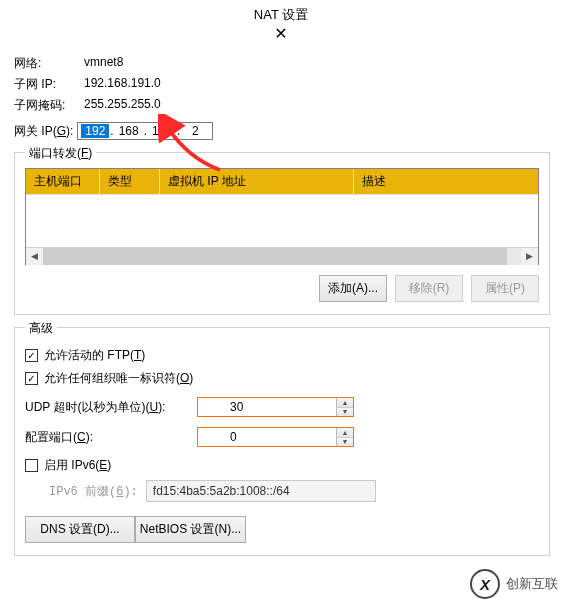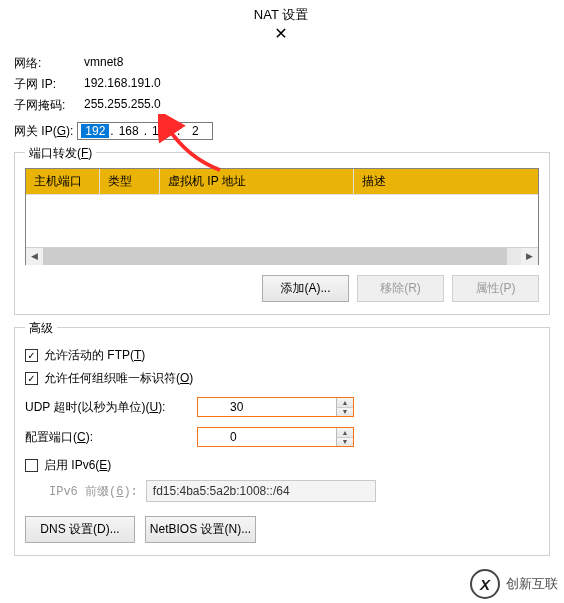--- a/index.html
+++ b/index.html
@@ -109,21 +109,21 @@
 .btn-row {
   display: flex;
   justify-content: flex-end;
   gap: 8px;
   margin-top: 10px;
 }
 .btn {
   border: 1px solid #adadad;
   background: linear-gradient(#f5f5f5,#e6e6e6);
   padding: 4px 0;
-  width: 87px;
+  width: 68px;
   text-align: center;
   font-size: 12px;
 }
 .btn.disabled {
   color: #9a9a9a;
   background: #efefef;
   border-color: #cfcfcf;
 }
 .check-row {
   display: flex;
@@ -324,21 +324,21 @@
         <span><span>启用 IPv6(</span><span class="underline">E</span><span>)</span></span>
       </div>
 
       <div class="ipv6-prefix-row">
         <span class="prefix-label">
           <span>IPv6 前缀(</span><span class="underline">6</span><span>):</span>
         </span>
         <div class="prefix-input">fd15:4ba5:5a2b:1008::/64</div>
       </div>
 
-      <div style="display:flex;gap:10px;">
+      <div style="display:flex;">
         <div class="btn" style="width:110px">DNS 设置(D)...</div>
         <div class="btn" style="width:111px">NetBIOS 设置(N)...</div>
       </div>
     </div>
   </div>
 
 </div>
 
 <svg class="arrow" width="80" height="60">
   <defs>

